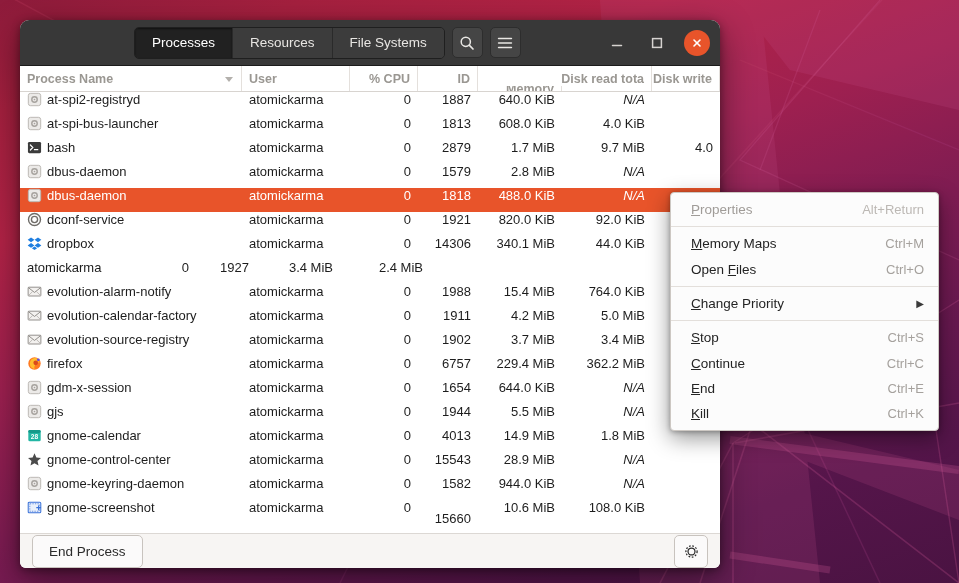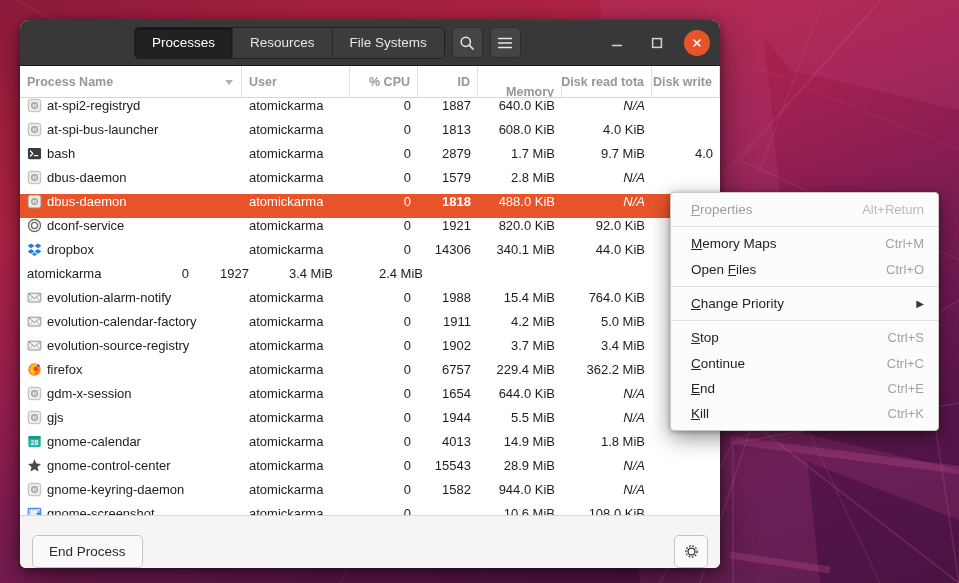--- a/index.html
+++ b/index.html
@@ -90,21 +90,21 @@
   .wc-close {
     width: 26px; height: 26px; border-radius: 50%;
     background: #e8542a;
     display: flex; align-items: center; justify-content: center;
     cursor: default;
   }
 
   
   .colhead {
     display: flex;
-    height: 32px;
+    height: 26px;
     background: #ffffff;
     border-bottom: 1px solid #d8d4d0;
     flex: 0 0 auto;
   }
   .ch {
     font-size: 12.5px;
     font-weight: bold;
     color: #9a9792;
     display: flex; align-items: center;
     border-right: 1px solid #e4e0dc;
@@ -132,21 +132,21 @@
   }
   .prow.sel { background: #e8542a; color: #ffffff; }
   .cell { padding: 0 7px; overflow: hidden; white-space: nowrap; display: flex; align-items: center; }
   .cell.num { justify-content: flex-end; }
   .cell.na { font-style: italic; }
   .pname { display: flex; align-items: center; gap: 5px; }
   .picon { width: 15px; height: 15px; flex: 0 0 15px; }
 
   
   .actionbar {
-    height: 53px;
+    height: 35px;
     background: #f7f5f3;
     border-top: 1px solid #dcd8d4;
     display: flex; align-items: flex-end;
     padding: 0 12px;
     flex: 0 0 auto;
   }
   .endbtn {
     height: 33px;
     padding: 0 16px;
     background: #fbfafa;
@@ -379,21 +379,21 @@
             <div class="cell pname" style="flex: 0 0 222px;">
               <svg viewBox="0 0 16 16" class="picon">
                 <rect x="1.4" y="1.4" width="13.2" height="13.2" rx="2.4" fill="#eceae8" stroke="#b9b5b1" stroke-width="1"></rect>
                 <circle cx="8" cy="8" r="2.9" fill="none" stroke="#a6a29e" stroke-width="1.5"></circle>
                 <circle cx="8" cy="8" r="0.9" fill="#a6a29e"></circle>
               </svg>
               <span>dbus-daemon</span>
             </div>
             <div class="cell" style="flex: 0 0 108px;">atomickarma</div>
             <div class="cell num" style="flex: 0 0 68px;">0</div>
-            <div class="cell num" style="flex: 0 0 60px; font-weight: bold;">1818</div>
+            <div class="cell num" style="flex: 0 0 60px;">1818</div>
             <div class="cell num" style="flex: 0 0 84px;">488.0 KiB</div>
             <div class="cell num na" style="flex: 0 0 90px;">N/A</div>
             <div class="cell num" style="flex: 0 0 68px;"></div>
           </div>
           <div class="prow">
             <div class="cell pname" style="flex: 0 0 222px;">
               <svg viewBox="0 0 16 16" class="picon">
                 <circle cx="8" cy="8" r="6.4" fill="none" stroke="#6f6c68" stroke-width="1.5"></circle>
                 <circle cx="8" cy="8" r="3.3" fill="none" stroke="#6f6c68" stroke-width="1.5"></circle>
               </svg>

